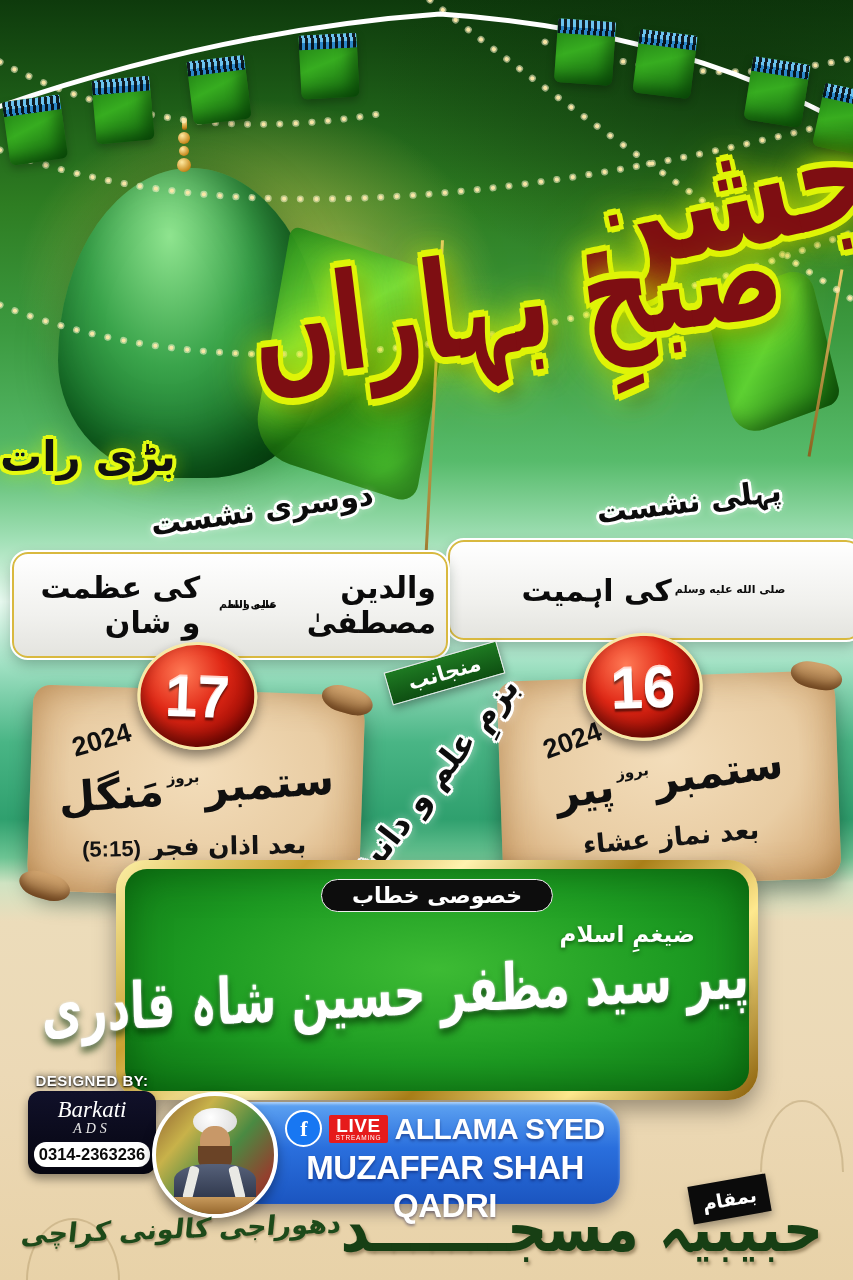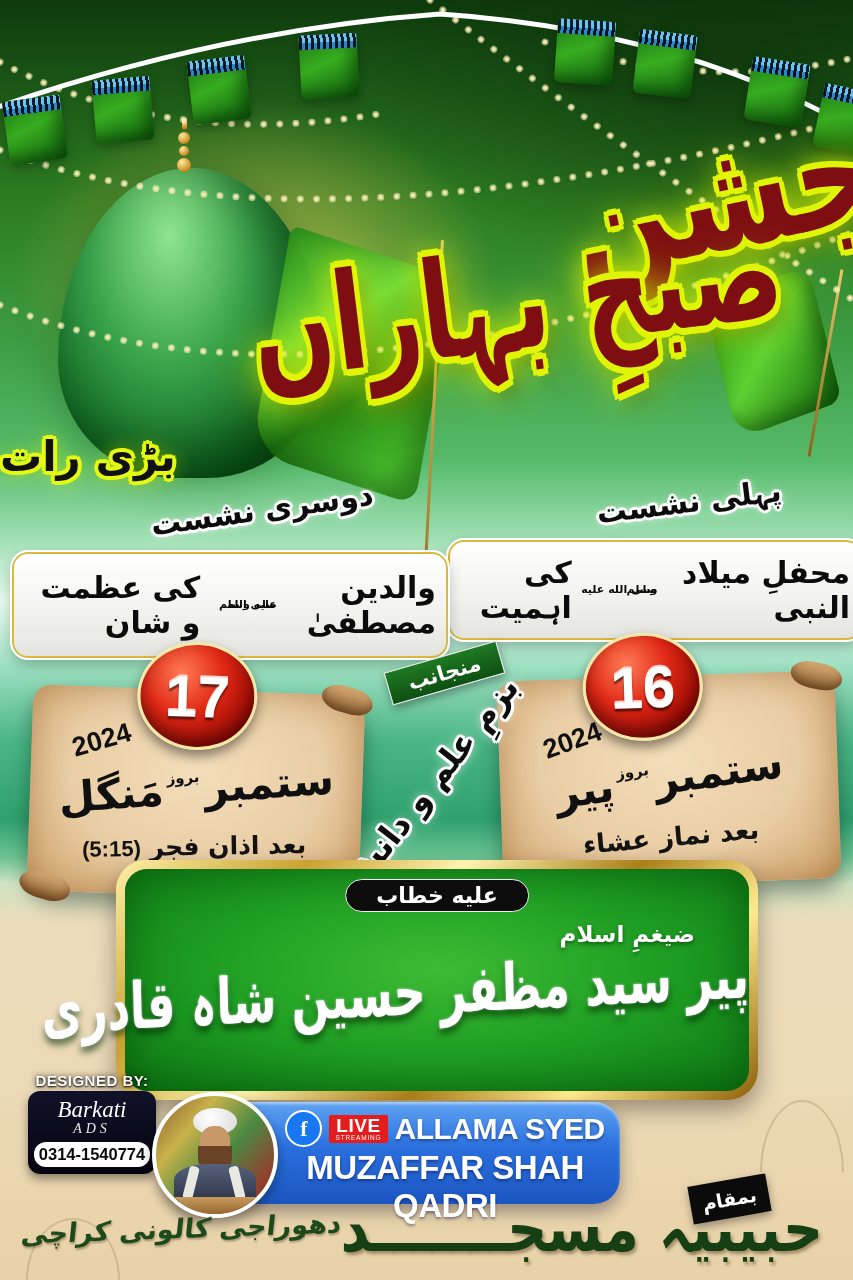--- a/index.html
+++ b/index.html
@@ -222,21 +222,20 @@
   <div class="abs flag" style="left:748px;top:60px;transform:rotate(9deg);"></div>
   <div class="abs flag" style="left:818px;top:88px;transform:rotate(12deg);"></div>
 
 
   <div class="abs ttl title-jashn">جشن</div>
   <div class="abs ttl title-subh">صبحِ بہاراں</div>
   <div class="abs big-night">بڑی رات</div>
 
   <div class="abs sess-label lbl1">پہلی نشست</div>
   <div class="abs sess-box box1">
-    <span>محفلِ میلاد النبی</span>
     <span class="durood">صلى الله عليه وسلم</span>
     <span>کی اہمیت</span>
   </div>
 
   <div class="abs sess-label lbl2">دوسری نشست</div>
   <div class="abs sess-box box2">
     <span>والدین مصطفیٰ</span>
     <span class="durood">صلى الله عليه وسلم</span>
     <span>کی عظمت و شان</span>
   </div>
@@ -266,32 +265,32 @@
     </div>
   </div>
 
   <div class="abs org">
     <div class="org-ribbon">منجانب</div>
     <div class="org-name">بزمِ علم و دانش</div>
   </div>
 
   <div class="abs panel-gold">
     <div class="panel-green">
-      <div class="khitab-pill">عليه خطاب</div>
+      <div class="khitab-pill">خصوصی خطاب</div>
       <div class="honorific">ضیغمِ اسلام</div>
       <div class="speaker-name">پیر سید مظفر حسین شاہ قادری</div>
     </div>
   </div>
 
   <div class="abs designer">
     <div class="designer-label">DESIGNED BY:</div>
     <div class="designer-box">
       <div class="designer-name">Barkati</div>
       <div class="designer-sub">ADS</div>
-      <div class="designer-phone">0314-1540774</div>
+      <div class="designer-phone">0314-2363236</div>
     </div>
   </div>
 
   <div class="abs live-bar">
     <div class="photo">
       <div class="turban"></div>
       <div class="face"></div>
       <div class="beard"></div>
       <div class="robe"></div>
       <div class="shawl"></div>

